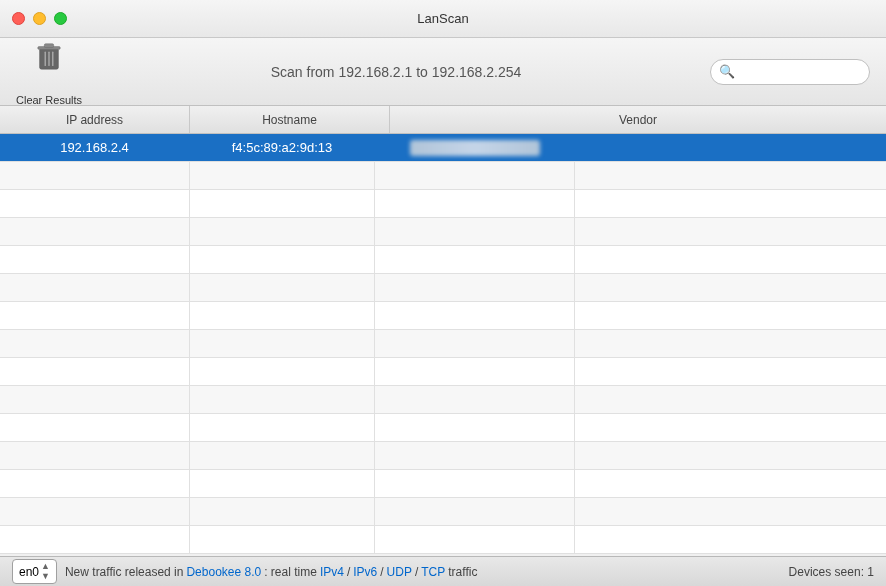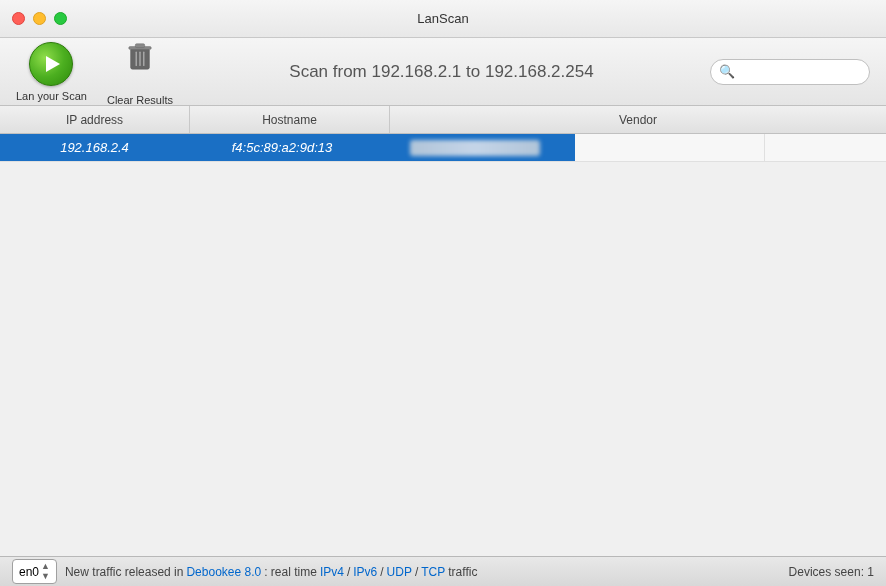--- a/index.html
+++ b/index.html
@@ -106,21 +106,21 @@
     }
     .trash-svg {
       width: 28px;
       height: 32px;
     }
     .toolbar-center {
       flex: 1;
       display: flex;
       align-items: flex-start;
       justify-content: center;
-      font-size: 17px;
+      font-size: 14px;
       color: #555;
     }
     .toolbar-right {
       display: flex;
       align-items: center;
     }
     .search-box {
       width: 160px;
       height: 26px;
       border-radius: 13px;
@@ -166,21 +166,21 @@
       border-right: 1px solid #c8c8c8;
       height: 100%;
     }
     .th:last-child { border-right: none; }
 
     
     .table-body {
       flex: 1;
       overflow: hidden;
       display: flex;
-      font-style: italic;
+      flex-direction: column;
     }
     .table-row {
       display: flex;
       height: 28px;
       flex-shrink: 0;
       border-bottom: 1px solid #e0e0e0;
     }
     .table-row:nth-child(even) {
       background: #f7f7f7;
     }
@@ -270,26 +270,20 @@
 <div class="title-bar">
   <div class="window-controls">
     <div class="window-btn btn-close"></div>
     <div class="window-btn btn-minimize"></div>
     <div class="window-btn btn-maximize"></div>
   </div>
   <span class="title-bar-title">LanScan</span>
 </div>
 
 <div class="toolbar">
-  <div class="toolbar-section-left">
-    <div class="scan-btn">
-      <div class="scan-btn-play"></div>
-    </div>
-    <span class="toolbar-btn-label">Lan your Scan</span>
-  </div>
   <div class="toolbar-section-clear">
     <div class="trash-icon">
       <svg class="trash-svg" viewBox="0 0 28 34" fill="none" xmlns="http://www.w3.org/2000/svg">
         <rect x="4" y="9" width="20" height="22" rx="2" fill="#666" stroke="#555" stroke-width="0.5"></rect>
         <rect x="2" y="7" width="24" height="3" rx="1.5" fill="#888" stroke="#666" stroke-width="0.5"></rect>
         <rect x="9" y="4" width="10" height="4" rx="1.5" fill="#888" stroke="#666" stroke-width="0.5"></rect>
         <line x1="10" y1="13" x2="10" y2="27" stroke="#aaa" stroke-width="1.5" stroke-linecap="round"></line>
         <line x1="14" y1="13" x2="14" y2="27" stroke="#aaa" stroke-width="1.5" stroke-linecap="round"></line>
         <line x1="18" y1="13" x2="18" y2="27" stroke="#aaa" stroke-width="1.5" stroke-linecap="round"></line>
       </svg>

